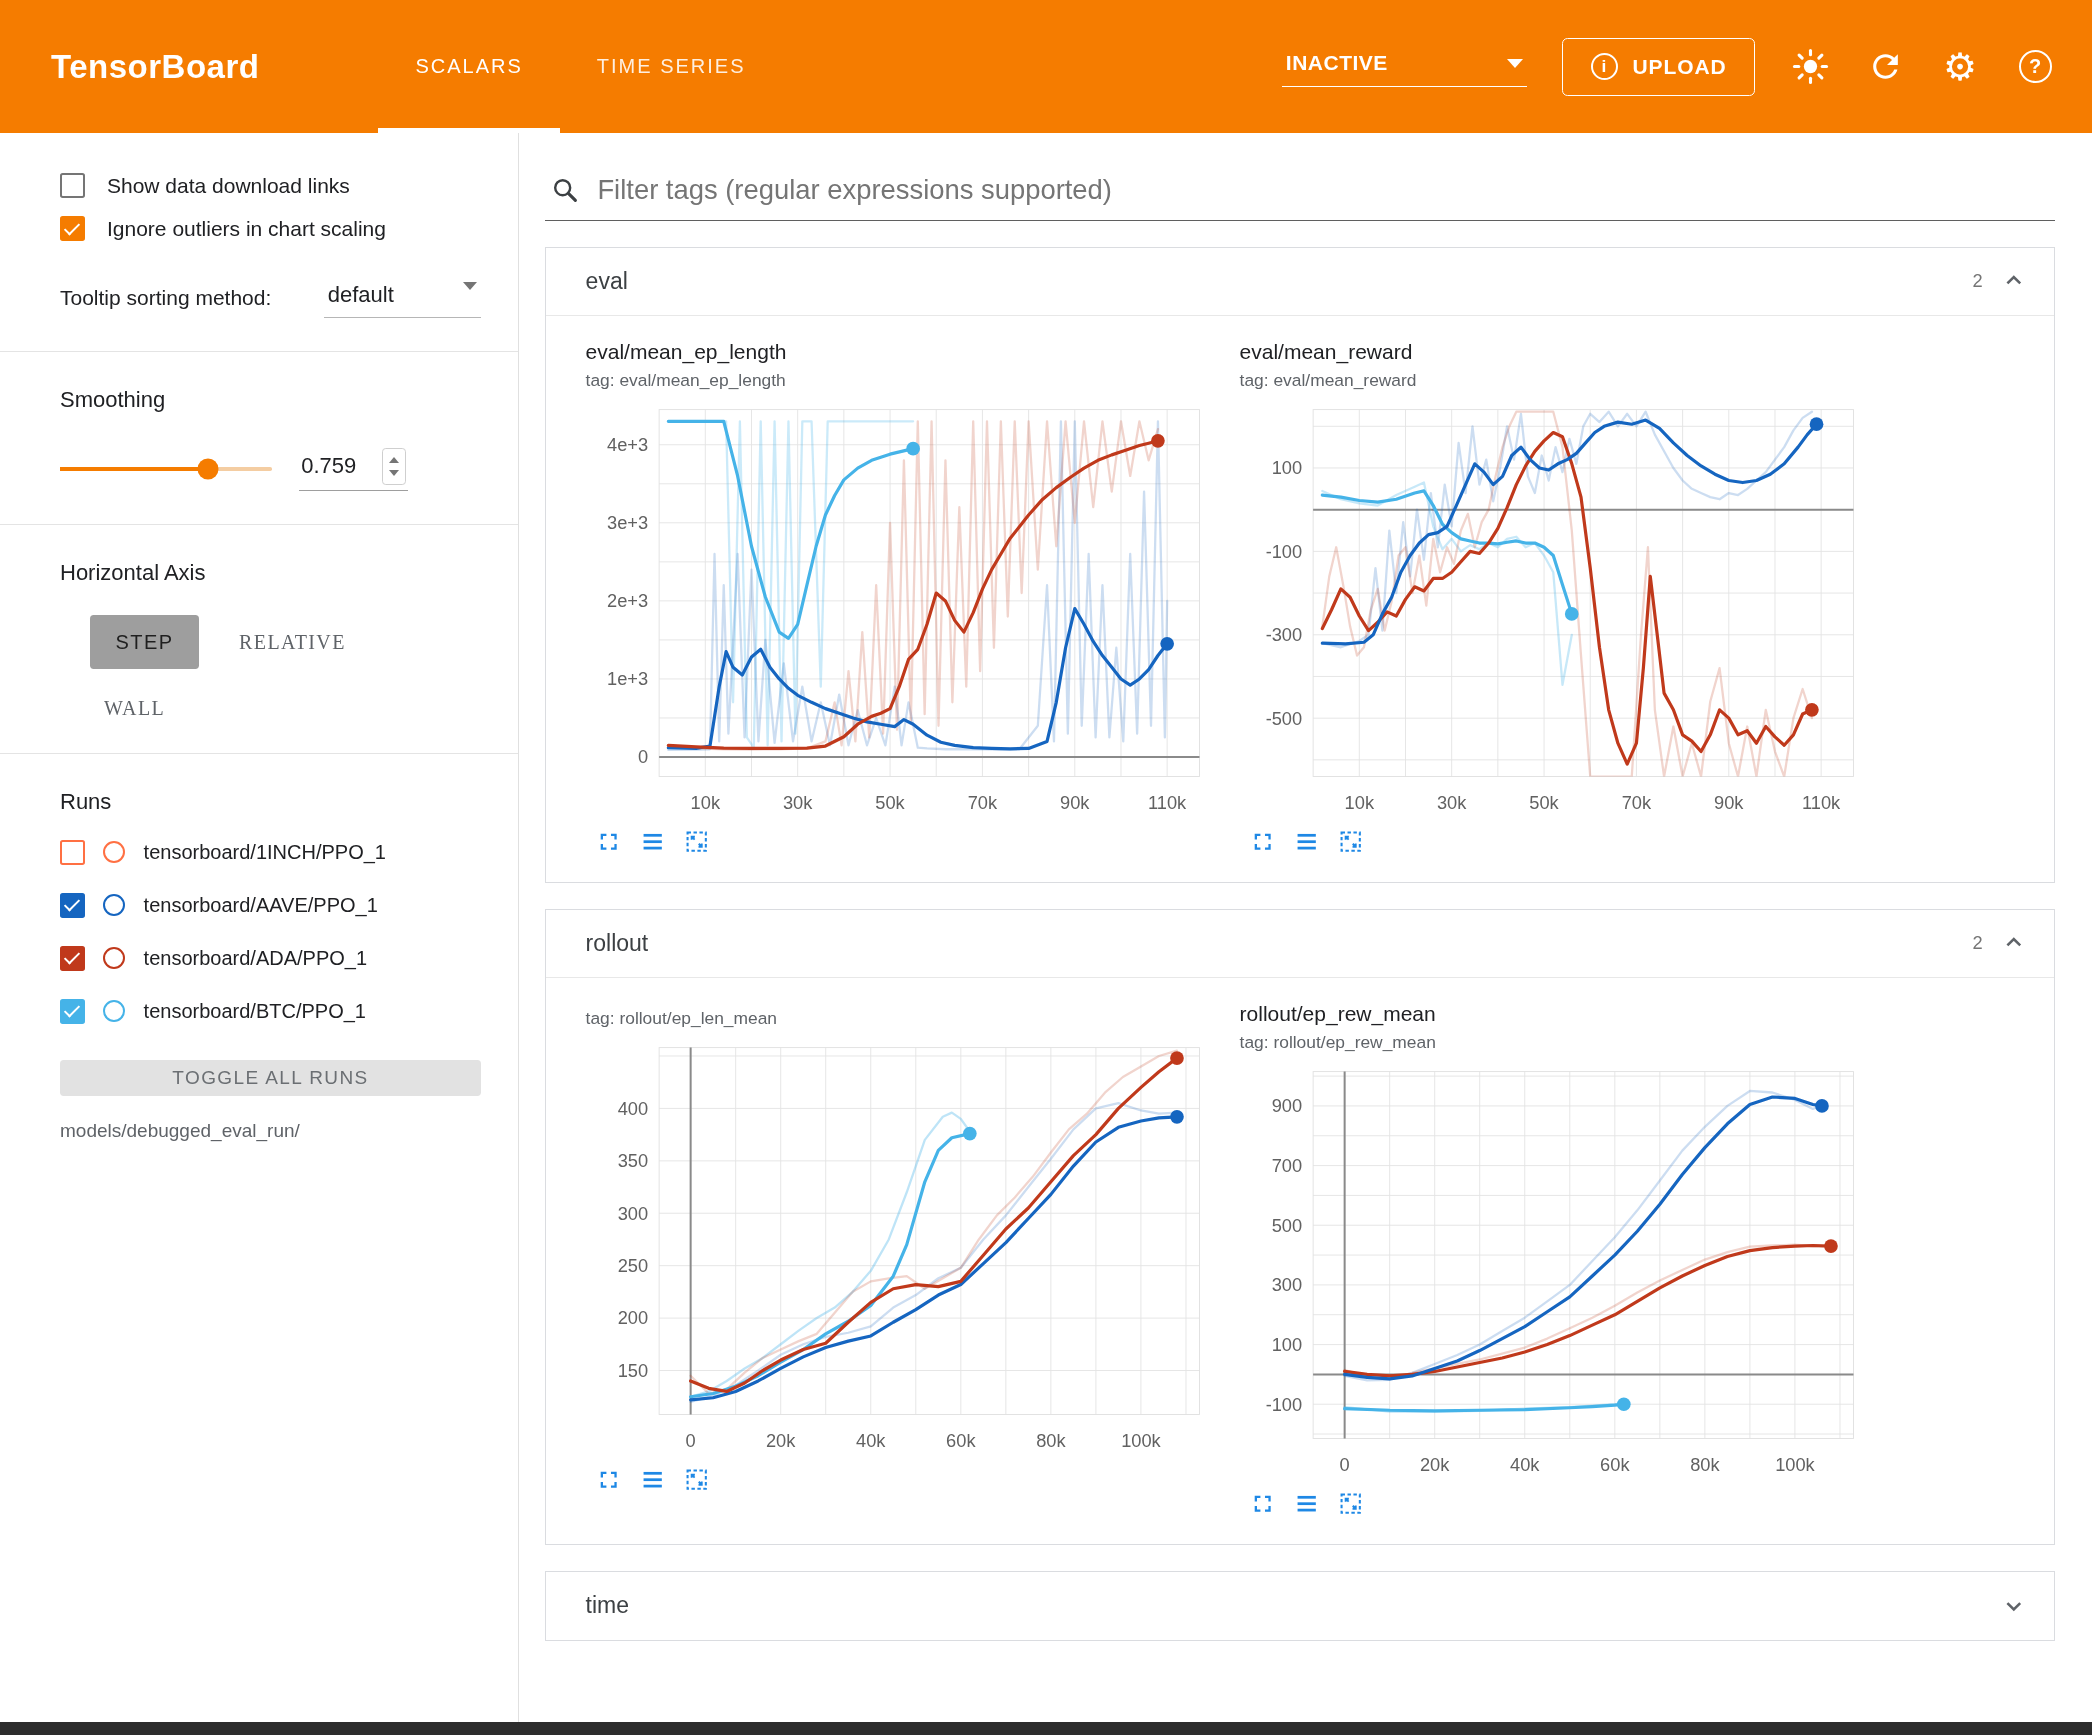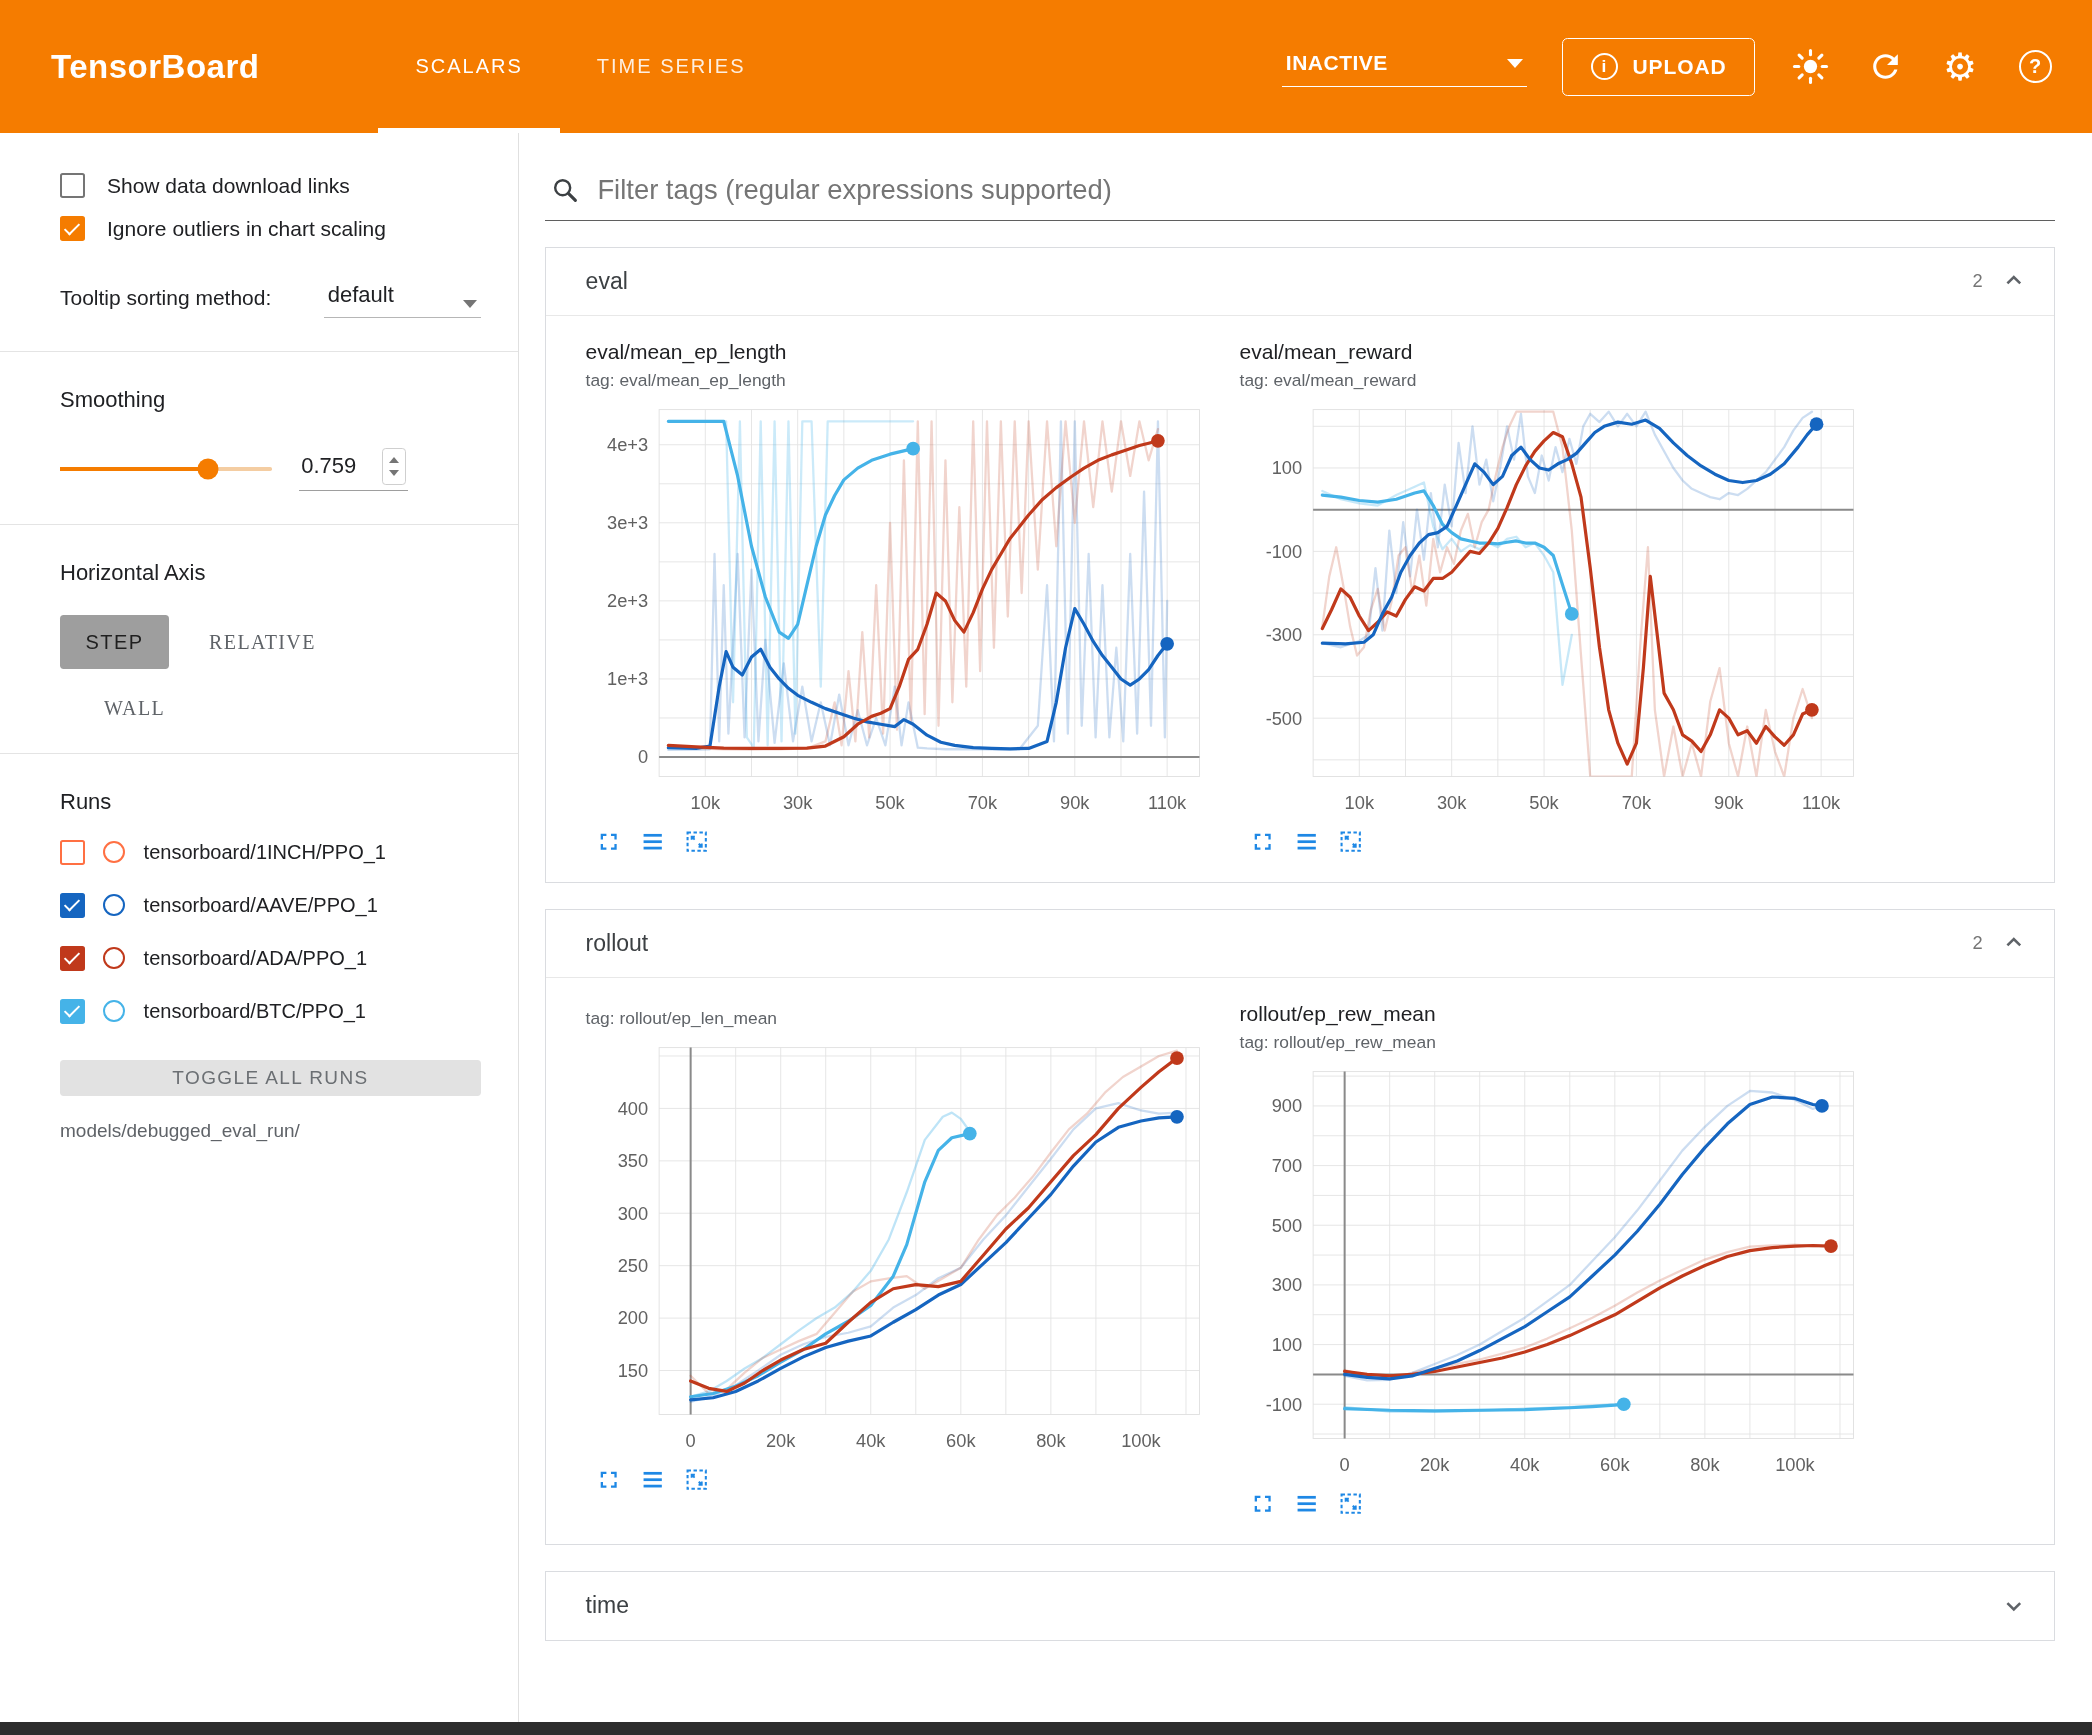--- a/index.html
+++ b/index.html
@@ -27,34 +27,34 @@
   .content { display: flex; height: 1602px; }
   .sidebar { width: 519px; flex: none; border-right: 0.9px solid #e0e0e0; padding: 40px 37px 0 60px; overflow: hidden; background: #fff; }
   .main { flex: 1; overflow: hidden; padding: 0 37px 0 25.6px; background: #fff; }
   
   .check-row { display: flex; align-items: center; gap: 22px; margin-bottom: 18.3px; font-size: 21px; white-space: nowrap; cursor: pointer; }
   .checkbox { width: 25px; height: 25px; border: 2.3px solid #757575; border-radius: 2.7px; flex: none; display: flex; align-items: flex-start; justify-content: center; }
   .checkbox.checked { background: #f57c00; border-color: #f57c00; }
   .checkbox.checked::after { content: ""; width: 6.4px; height: 12.8px; border: solid #fff; border-width: 0 2.7px 2.7px 0; transform: rotate(45deg); margin-top: 1.8px; }
   .tooltip-row { display: flex; margin-top: 37px; align-items: center; justify-content: space-between; }
   .tooltip-label { font-size: 21px; width: 233px; line-height: 1.35; }
-  .dropdown { display: flex; align-items: flex-end; justify-content: space-between; border-bottom: 0.9px solid #b6b6b6; width: 157px; padding: 3.7px 3.7px 9.1px; font-size: 22px; cursor: pointer; gap: 34px; }
+  .dropdown { display: flex; align-items: flex-start; justify-content: space-between; border-bottom: 0.9px solid #b6b6b6; width: 157px; padding: 3.7px 3.7px 9.1px; font-size: 22px; cursor: pointer; gap: 34px; }
   .caret-down-gray { width: 0; height: 0; border-left: 7.3px solid transparent; border-right: 7.3px solid transparent; border-top: 8.2px solid #757575; }
   .divider { border: none; border-top: 0.9px solid #e4e4e4; margin: 33px -37px 0 -60px; }
   .section-label { font-size: 22px; margin-top: 35px; }
   .slider-row { display: flex; align-items: center; margin-top: 33px; gap: 27.4px; }
   .slider { position: relative; width: 212px; height: 3.7px; background: #f4cda2; border-radius: 1.8px; flex: none; cursor: pointer; }
   .slider-fill { position: absolute; left: 0; top: 0; height: 3.7px; width: 70%; background: #f57c00; }
   .slider-handle { position: absolute; left: 70%; top: 50%; transform: translate(-50%,-50%); width: 21px; height: 21px; border-radius: 50%; background: #f57c00; cursor: grab; }
   .smooth-value { display: flex; align-items: center; gap: 12px; border-bottom: 0.9px solid #9e9e9e; padding: 1.8px 1.8px 5.5px; }
   .value-input { width: 69px; border: none; outline: none; font-size: 22px; color: #202124; font-family: inherit; background: transparent; }
   .spinner { width: 24px; height: 37px; border: 0.9px solid #cfcfcf; border-radius: 3.7px; display: flex; flex-direction: column; align-items: center; justify-content: center; gap: 6.4px; cursor: pointer; }
   .spin-up { width: 0; height: 0; border-left: 5.5px solid transparent; border-right: 5.5px solid transparent; border-bottom: 6.4px solid #757575; }
   .spin-down { width: 0; height: 0; border-left: 5.5px solid transparent; border-right: 5.5px solid transparent; border-top: 6.4px solid #757575; }
-  .axis-buttons { display: flex; align-items: center; gap: 40px; margin-top: 29px; }
+  .axis-buttons { display: flex; align-items: center; gap: 40px; margin-top: 29px; margin-left: 30px; }
   .step-btn { background: #9e9e9e; color: #1f1f1f; font-size: 20px; letter-spacing: 1.4px; padding: 15.5px 25.6px; border-radius: 3.7px; border: none; font-family: inherit; cursor: pointer; }
   .text-btn { color: #5f6368; font-size: 20px; letter-spacing: 1.4px; background: none; border: none; font-family: Liberation Serif, serif; cursor: pointer; }
   .wall-row { margin-top: 27.4px; padding-left: 44px; }
   .runs-filter { width: 100%; border: none; outline: none; border-bottom: 0.9px solid #dcdcdc; font-size: 20px; padding: 11px 0 12.8px; color: #202124; font-family: inherit; margin-top: 9.1px; background: transparent; }
   .runs-filter::placeholder { color: #757575; }
   .runs-list { margin-top: 11px; }
   .run-row { display: flex; align-items: center; gap: 18.3px; height: 53px; font-size: 20px; white-space: nowrap; cursor: pointer; }
   .run-cb { width: 25px; height: 25px; border-radius: 2.7px; border: 2.3px solid; flex: none; position: relative; }
   .run-cb.checked::after { content: ""; position: absolute; left: 6.4px; top: 0.9px; width: 6.4px; height: 12.8px; border: solid #fff; border-width: 0 2.7px 2.7px 0; transform: rotate(45deg); }
   .run-radio { width: 22px; height: 22px; border-radius: 50%; border: 2.7px solid; flex: none; background: #fff; }

